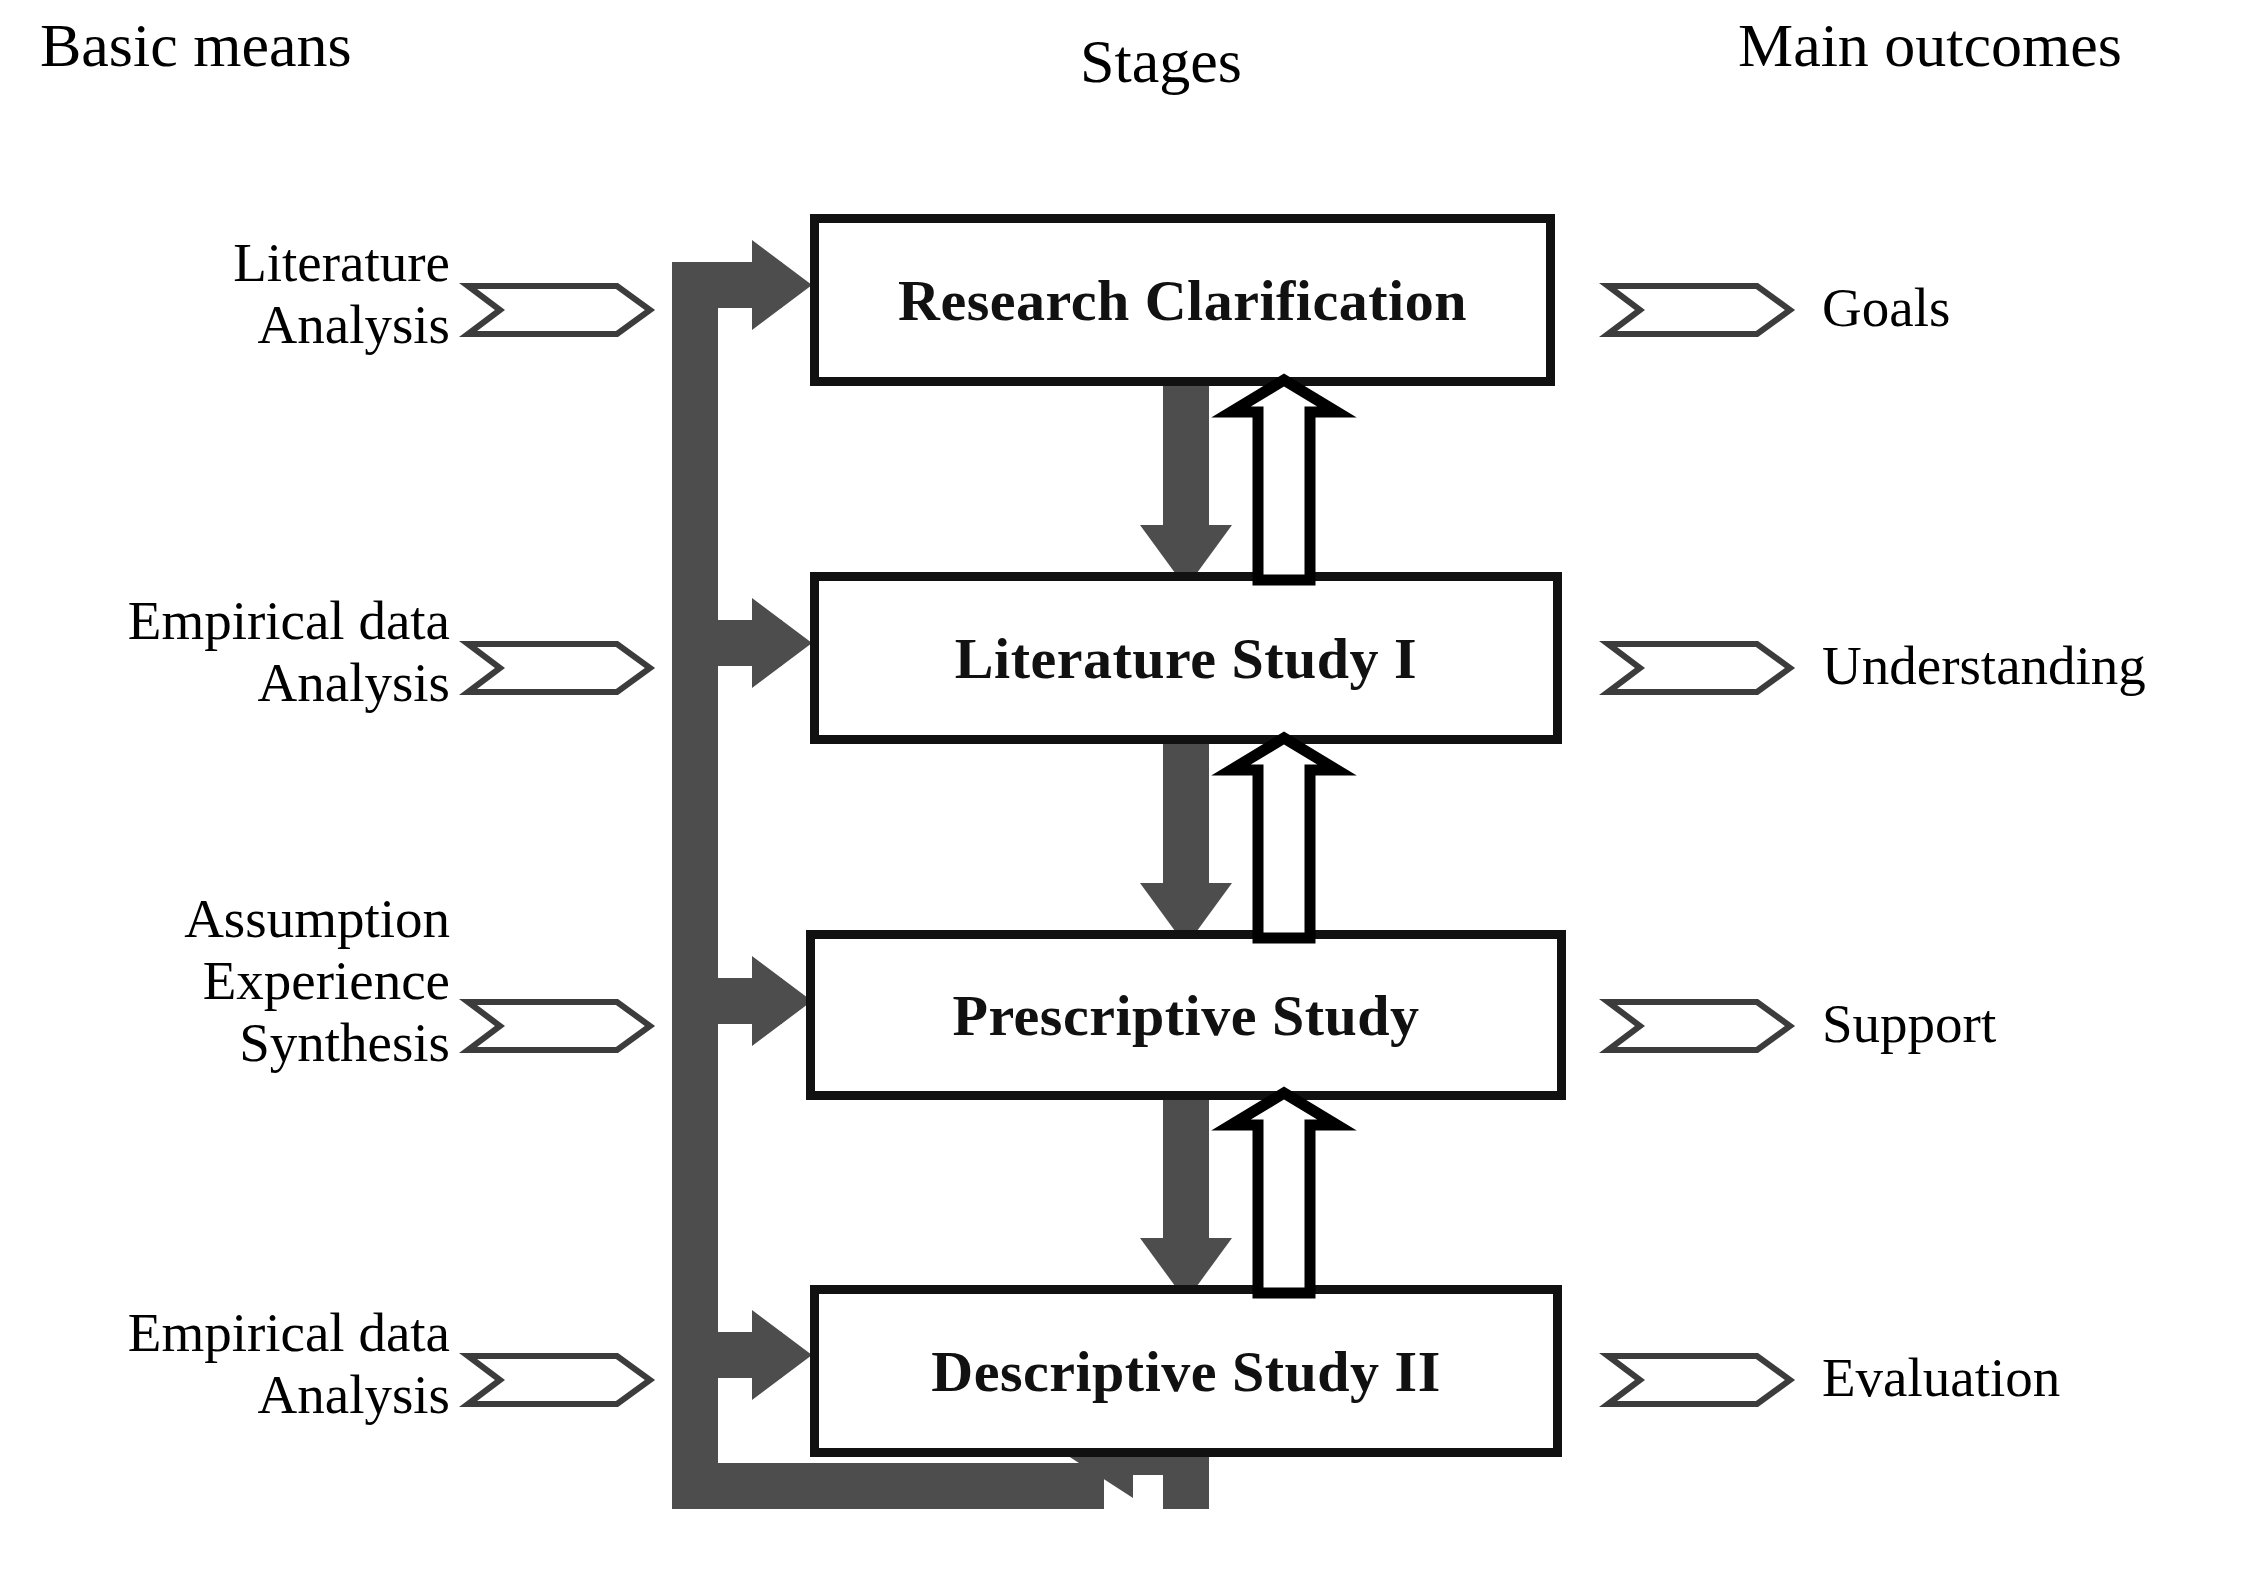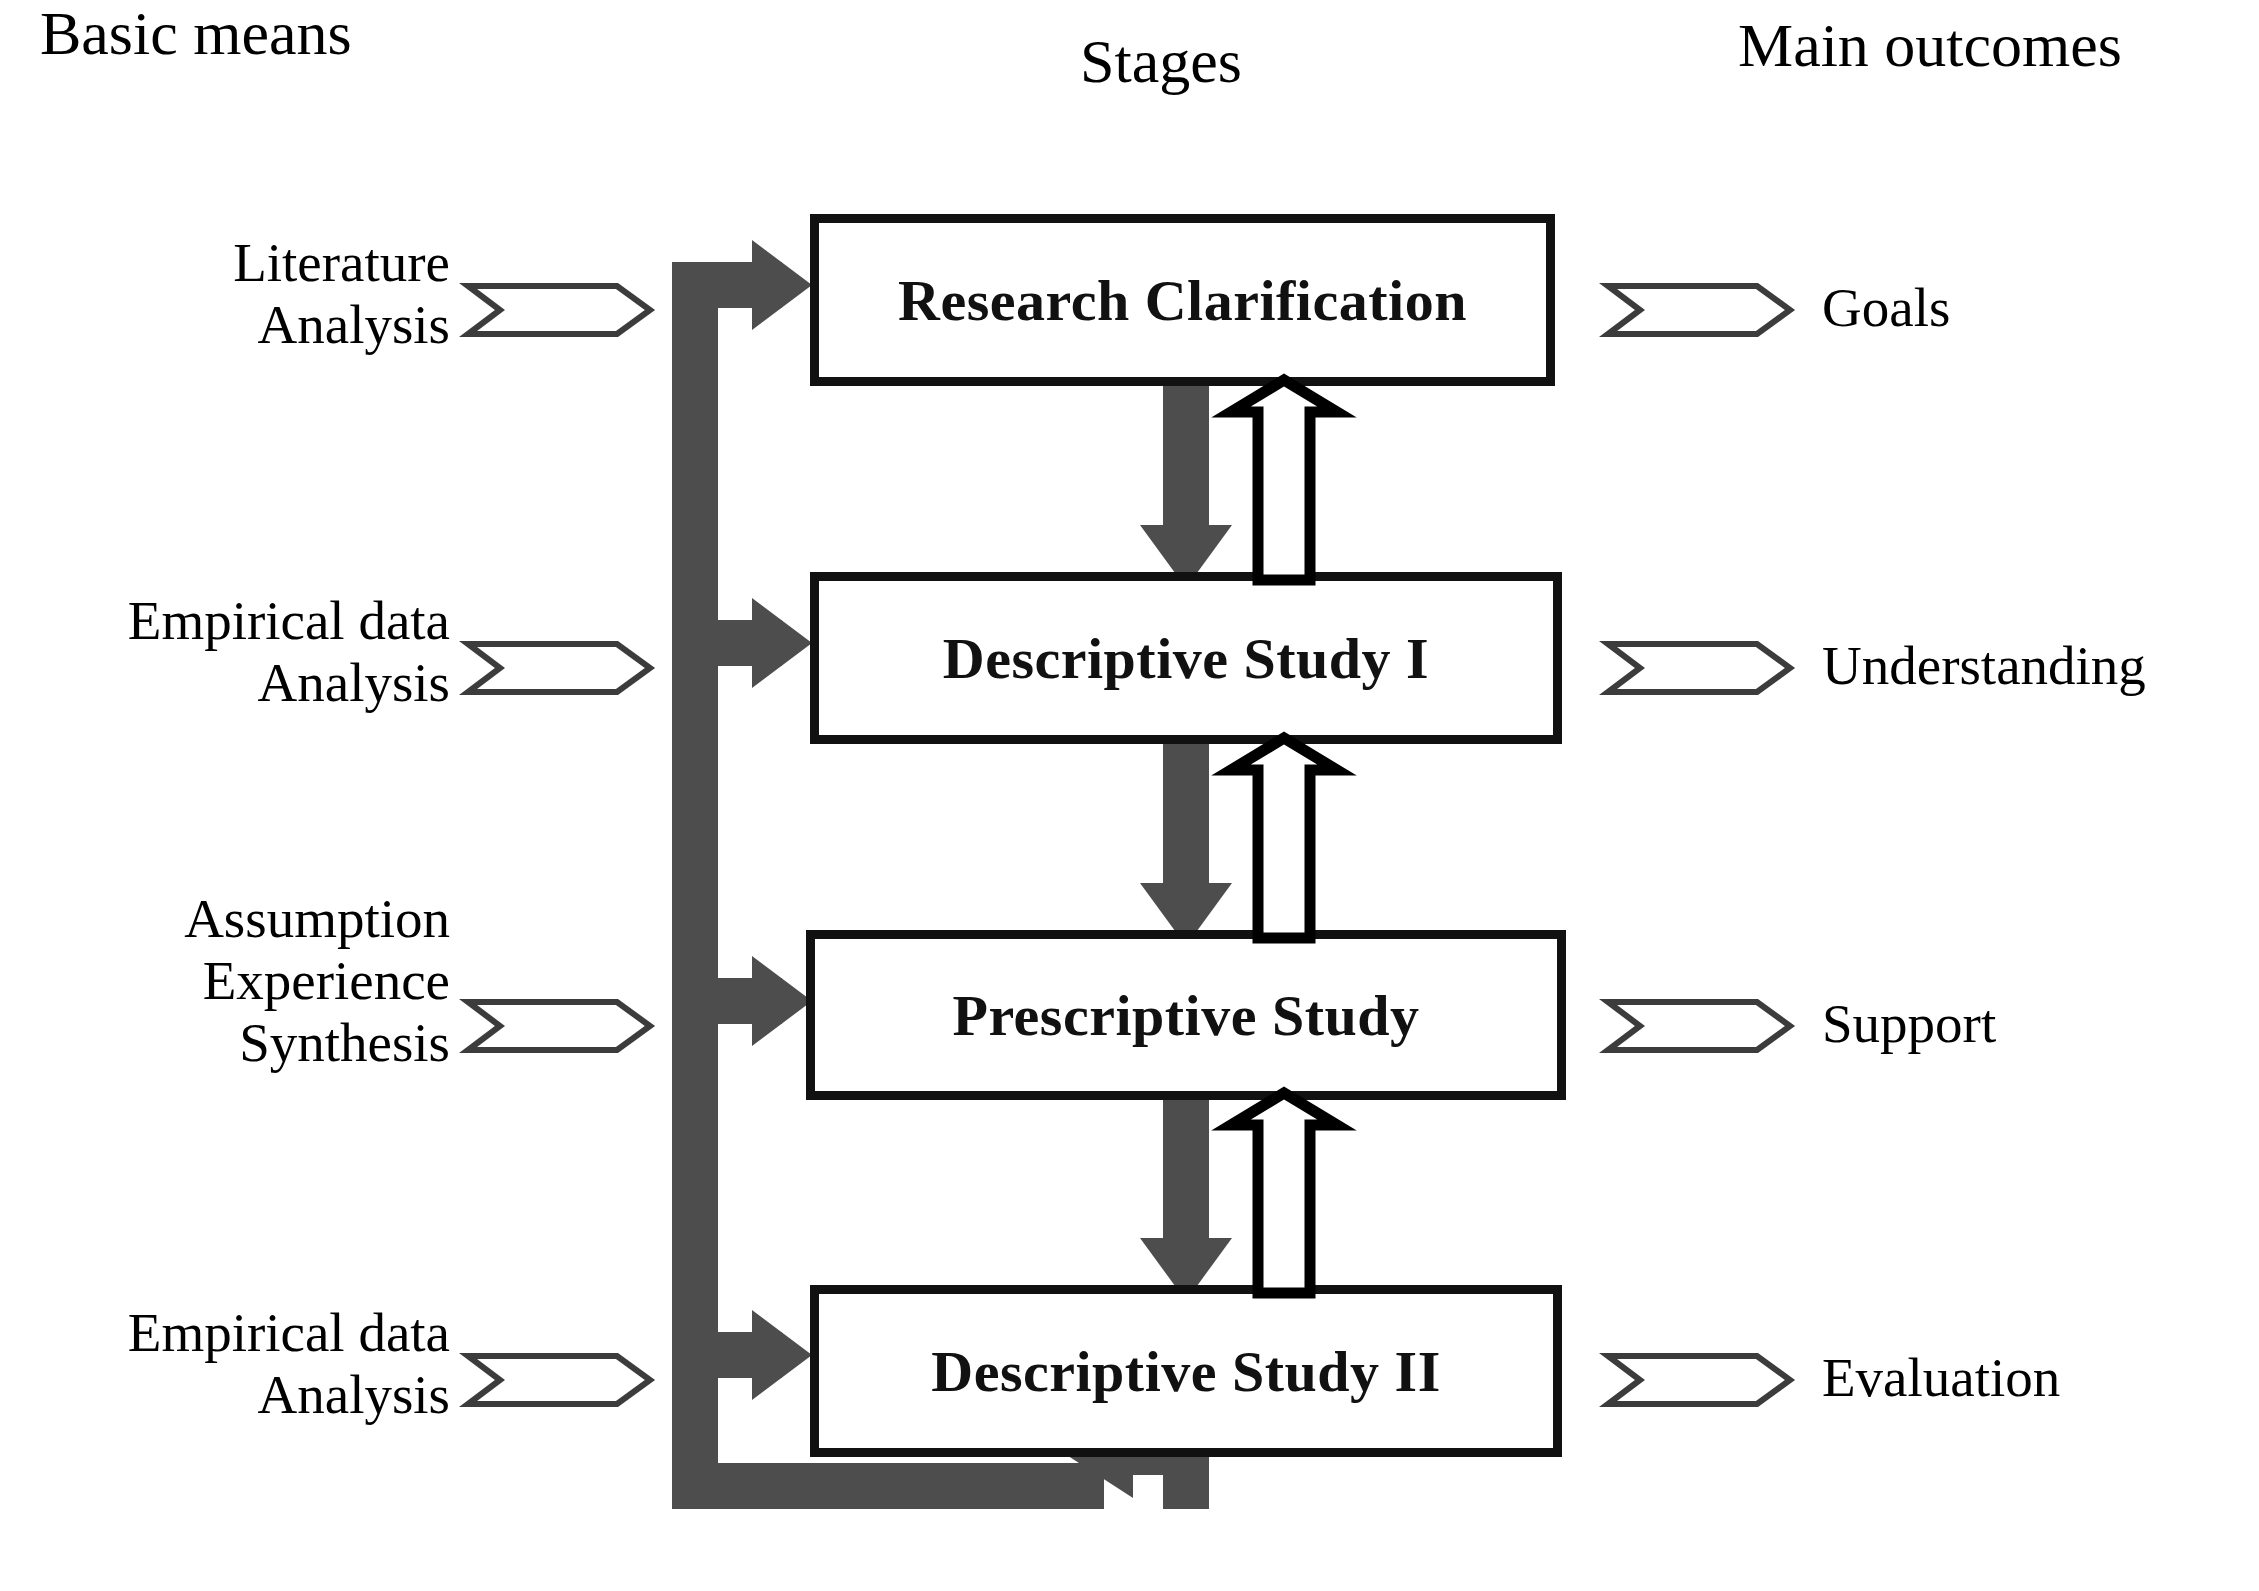--- a/index.html
+++ b/index.html
@@ -28,21 +28,21 @@
     height: 1591px;
   }
   .col-header {
     position: absolute;
     font-size: 62px;
     font-weight: 400;
     line-height: 1.0;
     white-space: nowrap;
     color: #000;
   }
-  #hdr-basic-means { left: 40px; top: 2px; }
+  #hdr-basic-means { left: 40px; top: 14px; }
   #hdr-stages      { left: 1080px; top: 30px; }
   #hdr-outcomes    { left: 1738px; top: 14px; }
 
   .means-label {
     position: absolute;
     width: 440px;
     text-align: right;
     font-size: 55px;
     line-height: 1.13;
     white-space: nowrap;
@@ -135,21 +135,21 @@
         <path d="M 1140 1238 L 1232 1238 L 1186 1301 Z"></path>
       </g>
     </g>
   </svg>
 
   <div class="stage-box" id="box-1" style="left:810px; top:214px; width:745px; height:172px;">
     <span class="stage-text">Research Clarification</span>
   </div>
 
   <div class="stage-box" id="box-2" style="left:810px; top:572px; width:752px; height:172px;">
-    <span class="stage-text">Descriptive Study I</span>
+    <span class="stage-text">Literature Study I</span>
   </div>
 
   <div class="stage-box" id="box-4" style="left:810px; top:1285px; width:752px; height:172px;">
     <span class="stage-text">Descriptive Study II</span>
   </div>
 
   <div class="stage-box" id="box-3" style="left:806px; top:930px; width:760px; height:170px;">
     <span class="stage-text">Prescriptive Study</span>
   </div>
 

